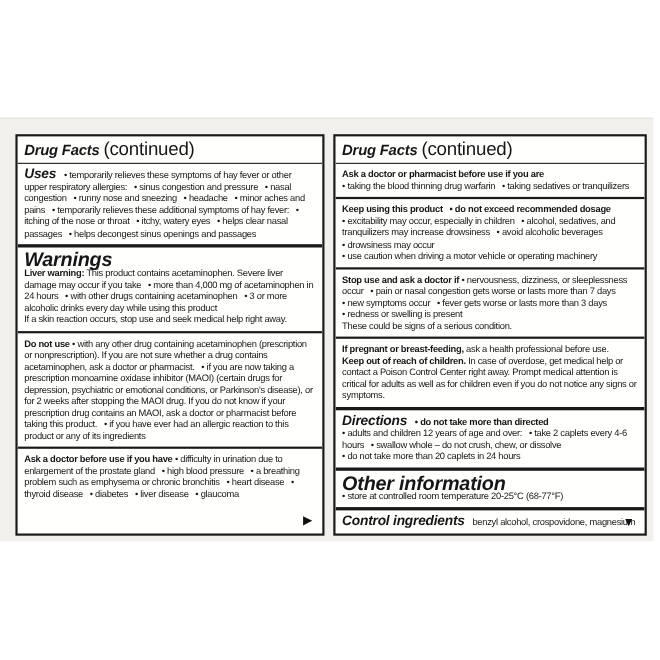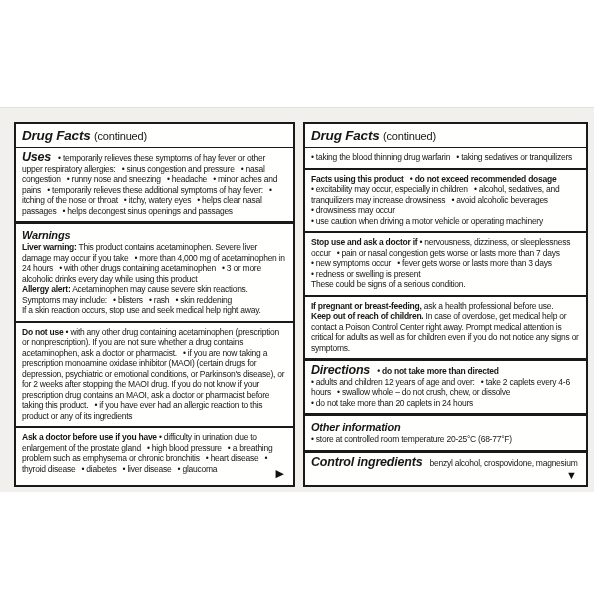--- a/index.html
+++ b/index.html
@@ -10,29 +10,29 @@
   }
   .band{position:absolute;left:0;top:107px;width:594px;height:384px;background:#f1f0ed;border-top:1px solid #e2e1de;}
   .panel{
     position:absolute;top:122px;height:365px;background:#fffffe;
     border:2px solid #191919;box-sizing:border-box;
     padding:2px 6px 4px 6px;overflow:hidden;
   }
   .panel-left{left:14px;width:281px;}
   .panel-right{left:303px;width:285px;}
   .df-title{font-size:13.5px;line-height:16px;padding:2px 0 1px 0;font-weight:bold;font-style:italic;letter-spacing:-0.2px;}
-  .df-title .rest{font-weight:normal;font-style:normal;font-size:11px;}
+  .df-title .rest{font-weight:normal;font-style:normal;font-size:17px;}
   .rule{height:0;border-top:1.5px solid #191919;margin:2px -6px;}
   .rule-mid{border-top-width:2px;}
   .rule-thick{border-top-width:3px;}
   .sec{padding:2px 0 3px 0;}
   .txt{font-size:8.5px;line-height:10.5px;letter-spacing:-0.25px;}
   .bl{font-weight:bold;}
   .runin{font-size:12.5px;font-weight:bold;font-style:italic;letter-spacing:-0.2px;padding-right:7px;}
-  .h2{display:block;font-size:11px;font-weight:bold;font-style:italic;letter-spacing:-0.2px;line-height:14px;}
+  .h2{display:block;font-size:18px;font-weight:bold;font-style:italic;letter-spacing:-0.2px;line-height:14px;}
   .item{display:block;}
   .arrow{position:absolute;right:9px;font-size:11px;line-height:11px;color:#111;}
   .arrow-left-panel{bottom:6px;}
   .arrow-right-panel{bottom:4px;}
 </style>
 </head>
 <body>
 
 <div class="band"></div>
 
@@ -42,21 +42,20 @@
 
   <div class="sec txt">
     <span class="runin">Uses</span><span>• temporarily relieves these symptoms of hay fever or other upper respiratory allergies:  • sinus congestion and pressure  • nasal congestion  • runny nose and sneezing  • headache  • minor aches and pains  • temporarily relieves these additional symptoms of hay fever:  • itching of the nose or throat  • itchy, watery eyes  • helps clear nasal passages  • helps decongest sinus openings and passages</span>
   </div>
 
   <div class="rule rule-thick"></div>
 
   <div class="sec txt">
     <span class="h2">Warnings</span>
     <div><span class="bl">Liver warning:</span> <span>This product contains acetaminophen. Severe liver damage may occur if you take  • more than 4,000 mg of acetaminophen in 24 hours  • with other drugs containing acetaminophen  • 3 or more alcoholic drinks every day while using this product</span></div>
-    <div><span class="bl">Allergy alert:</span> <span>Acetaminophen may cause severe skin reactions. Symptoms may include:  • blisters  • rash  • skin reddening</span></div>
     <div>If a skin reaction occurs, stop use and seek medical help right away.</div>
   </div>
 
   <div class="rule rule-mid"></div>
 
   <div class="sec txt">
     <span class="bl">Do not use</span> <span>• with any other drug containing acetaminophen (prescription or nonprescription). If you are not sure whether a drug contains acetaminophen, ask a doctor or pharmacist.  • if you are now taking a prescription monoamine oxidase inhibitor (MAOI) (certain drugs for depression, psychiatric or emotional conditions, or Parkinson's disease), or for 2 weeks after stopping the MAOI drug. If you do not know if your prescription drug contains an MAOI, ask a doctor or pharmacist before taking this product.  • if you have ever had an allergic reaction to this product or any of its ingredients</span>
   </div>
 
   <div class="rule rule-mid"></div>
@@ -66,27 +65,28 @@
   </div>
 
   <div class="arrow arrow-left-panel">▶</div>
 </div>
 
 <div class="panel panel-right">
   <div class="df-title"><span>Drug Facts</span> <span class="rest">(continued)</span></div>
   <div class="rule"></div>
 
   <div class="sec txt">
+    <span class="bl item">Ask a doctor or pharmacist before use if you are</span>
     <span class="item">• taking the blood thinning drug warfarin  • taking sedatives or tranquilizers</span>
   </div>
 
   <div class="rule rule-mid"></div>
 
   <div class="sec txt">
-    <div><span class="bl">Facts using this product</span>  <span class="bl">• do not exceed recommended dosage</span></div>
+    <div><span class="bl">Keep using this product</span>  <span class="bl">• do not exceed recommended dosage</span></div>
     <span class="item">• excitability may occur, especially in children  • alcohol, sedatives, and tranquilizers may increase drowsiness  • avoid alcoholic beverages</span>
     <span class="item">• drowsiness may occur</span>
     <span class="item">• use caution when driving a motor vehicle or operating machinery</span>
   </div>
 
   <div class="rule rule-mid"></div>
 
   <div class="sec txt">
     <div><span class="bl">Stop use and ask a doctor if</span> <span>• nervousness, dizziness, or sleeplessness occur  • pain or nasal congestion gets worse or lasts more than 7 days</span></div>
     <span class="item">• new symptoms occur  • fever gets worse or lasts more than 3 days</span>

